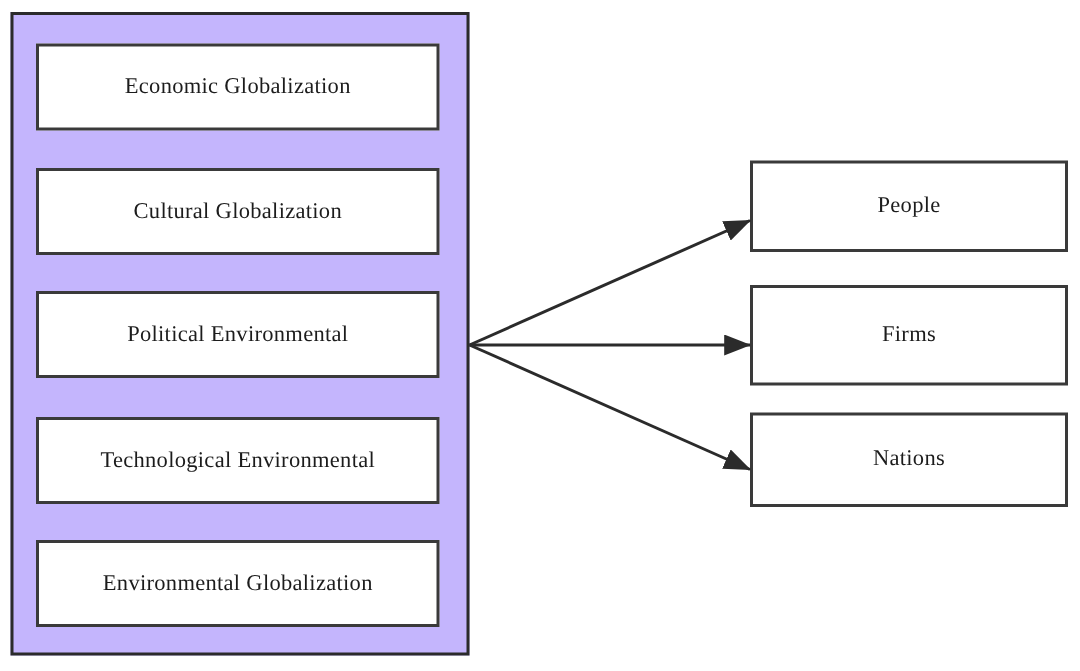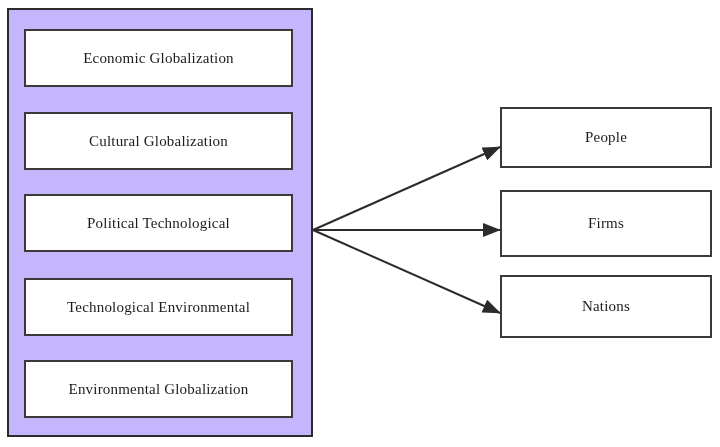--- a/index.html
+++ b/index.html
@@ -89,21 +89,21 @@
 
     <div class="node-box dim-box dim-box-0">
       <span class="node-label">Economic Globalization</span>
     </div>
 
     <div class="node-box dim-box dim-box-1">
       <span class="node-label">Cultural Globalization</span>
     </div>
 
     <div class="node-box dim-box dim-box-2">
-      <span class="node-label">Political Technological</span>
+      <span class="node-label">Political Environmental</span>
     </div>
 
     <div class="node-box dim-box dim-box-3">
       <span class="node-label">Technological Environmental</span>
     </div>
 
     <div class="node-box dim-box dim-box-4">
       <span class="node-label">Environmental Globalization</span>
     </div>
 

